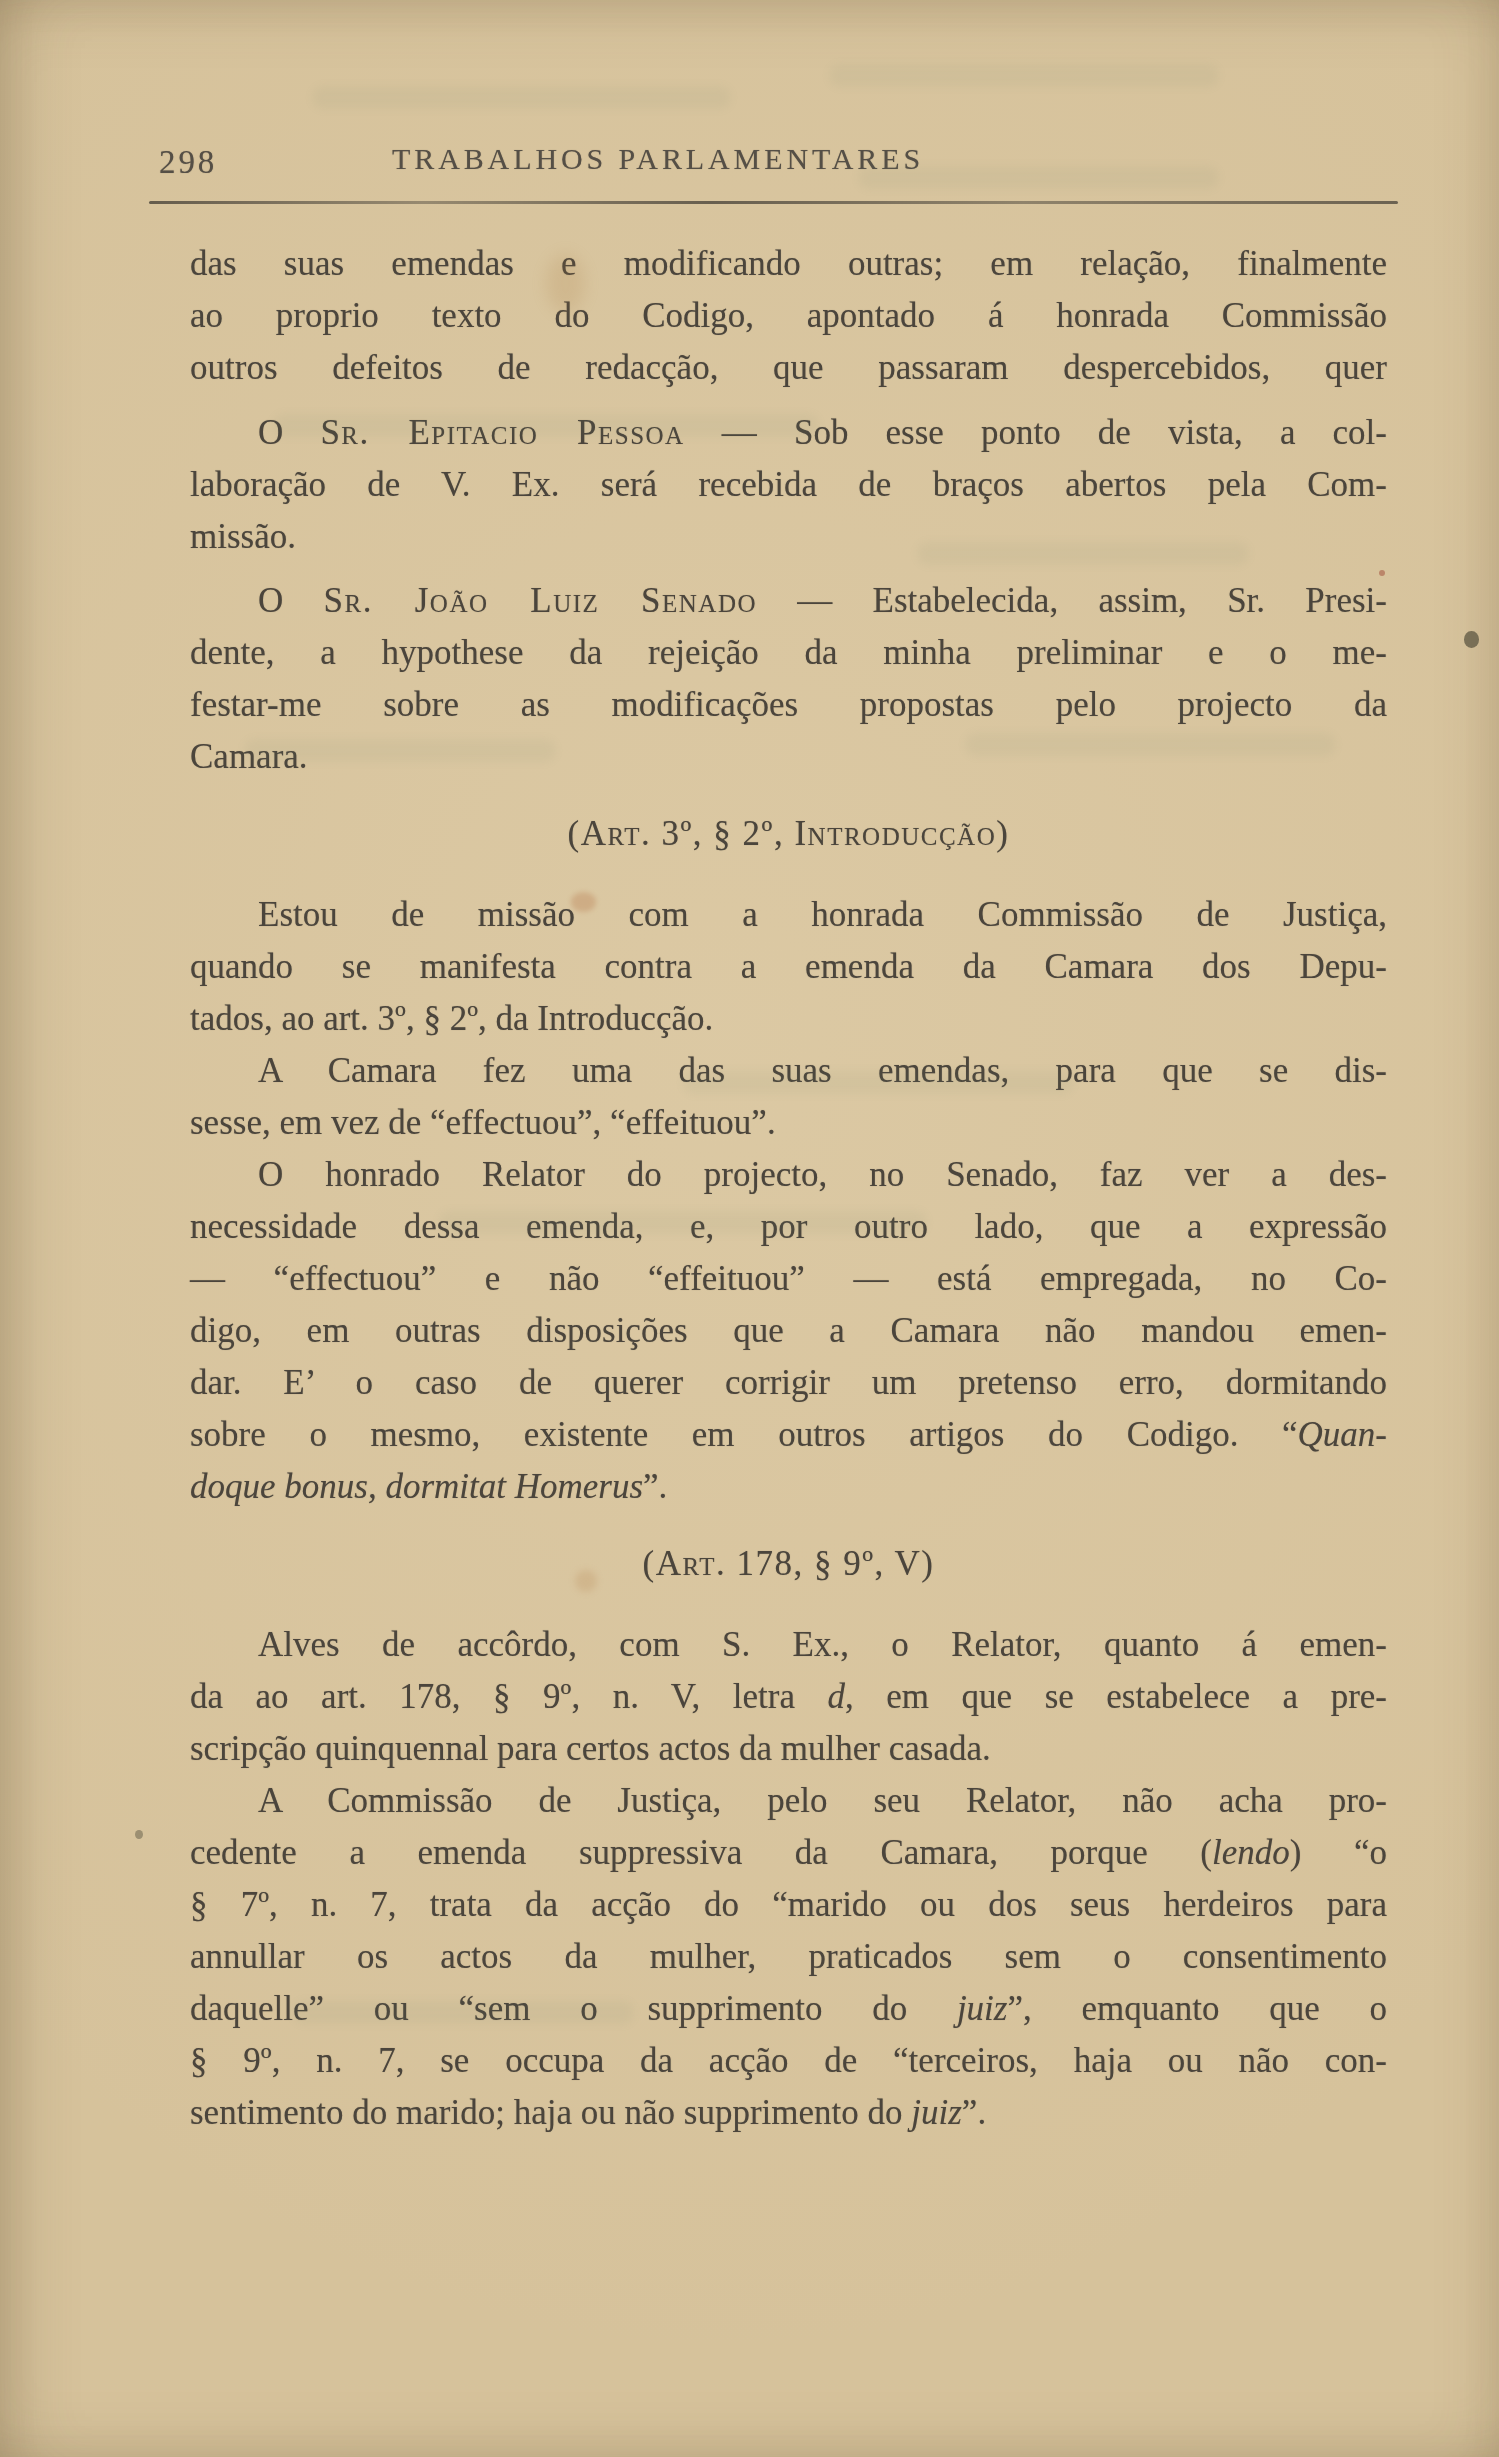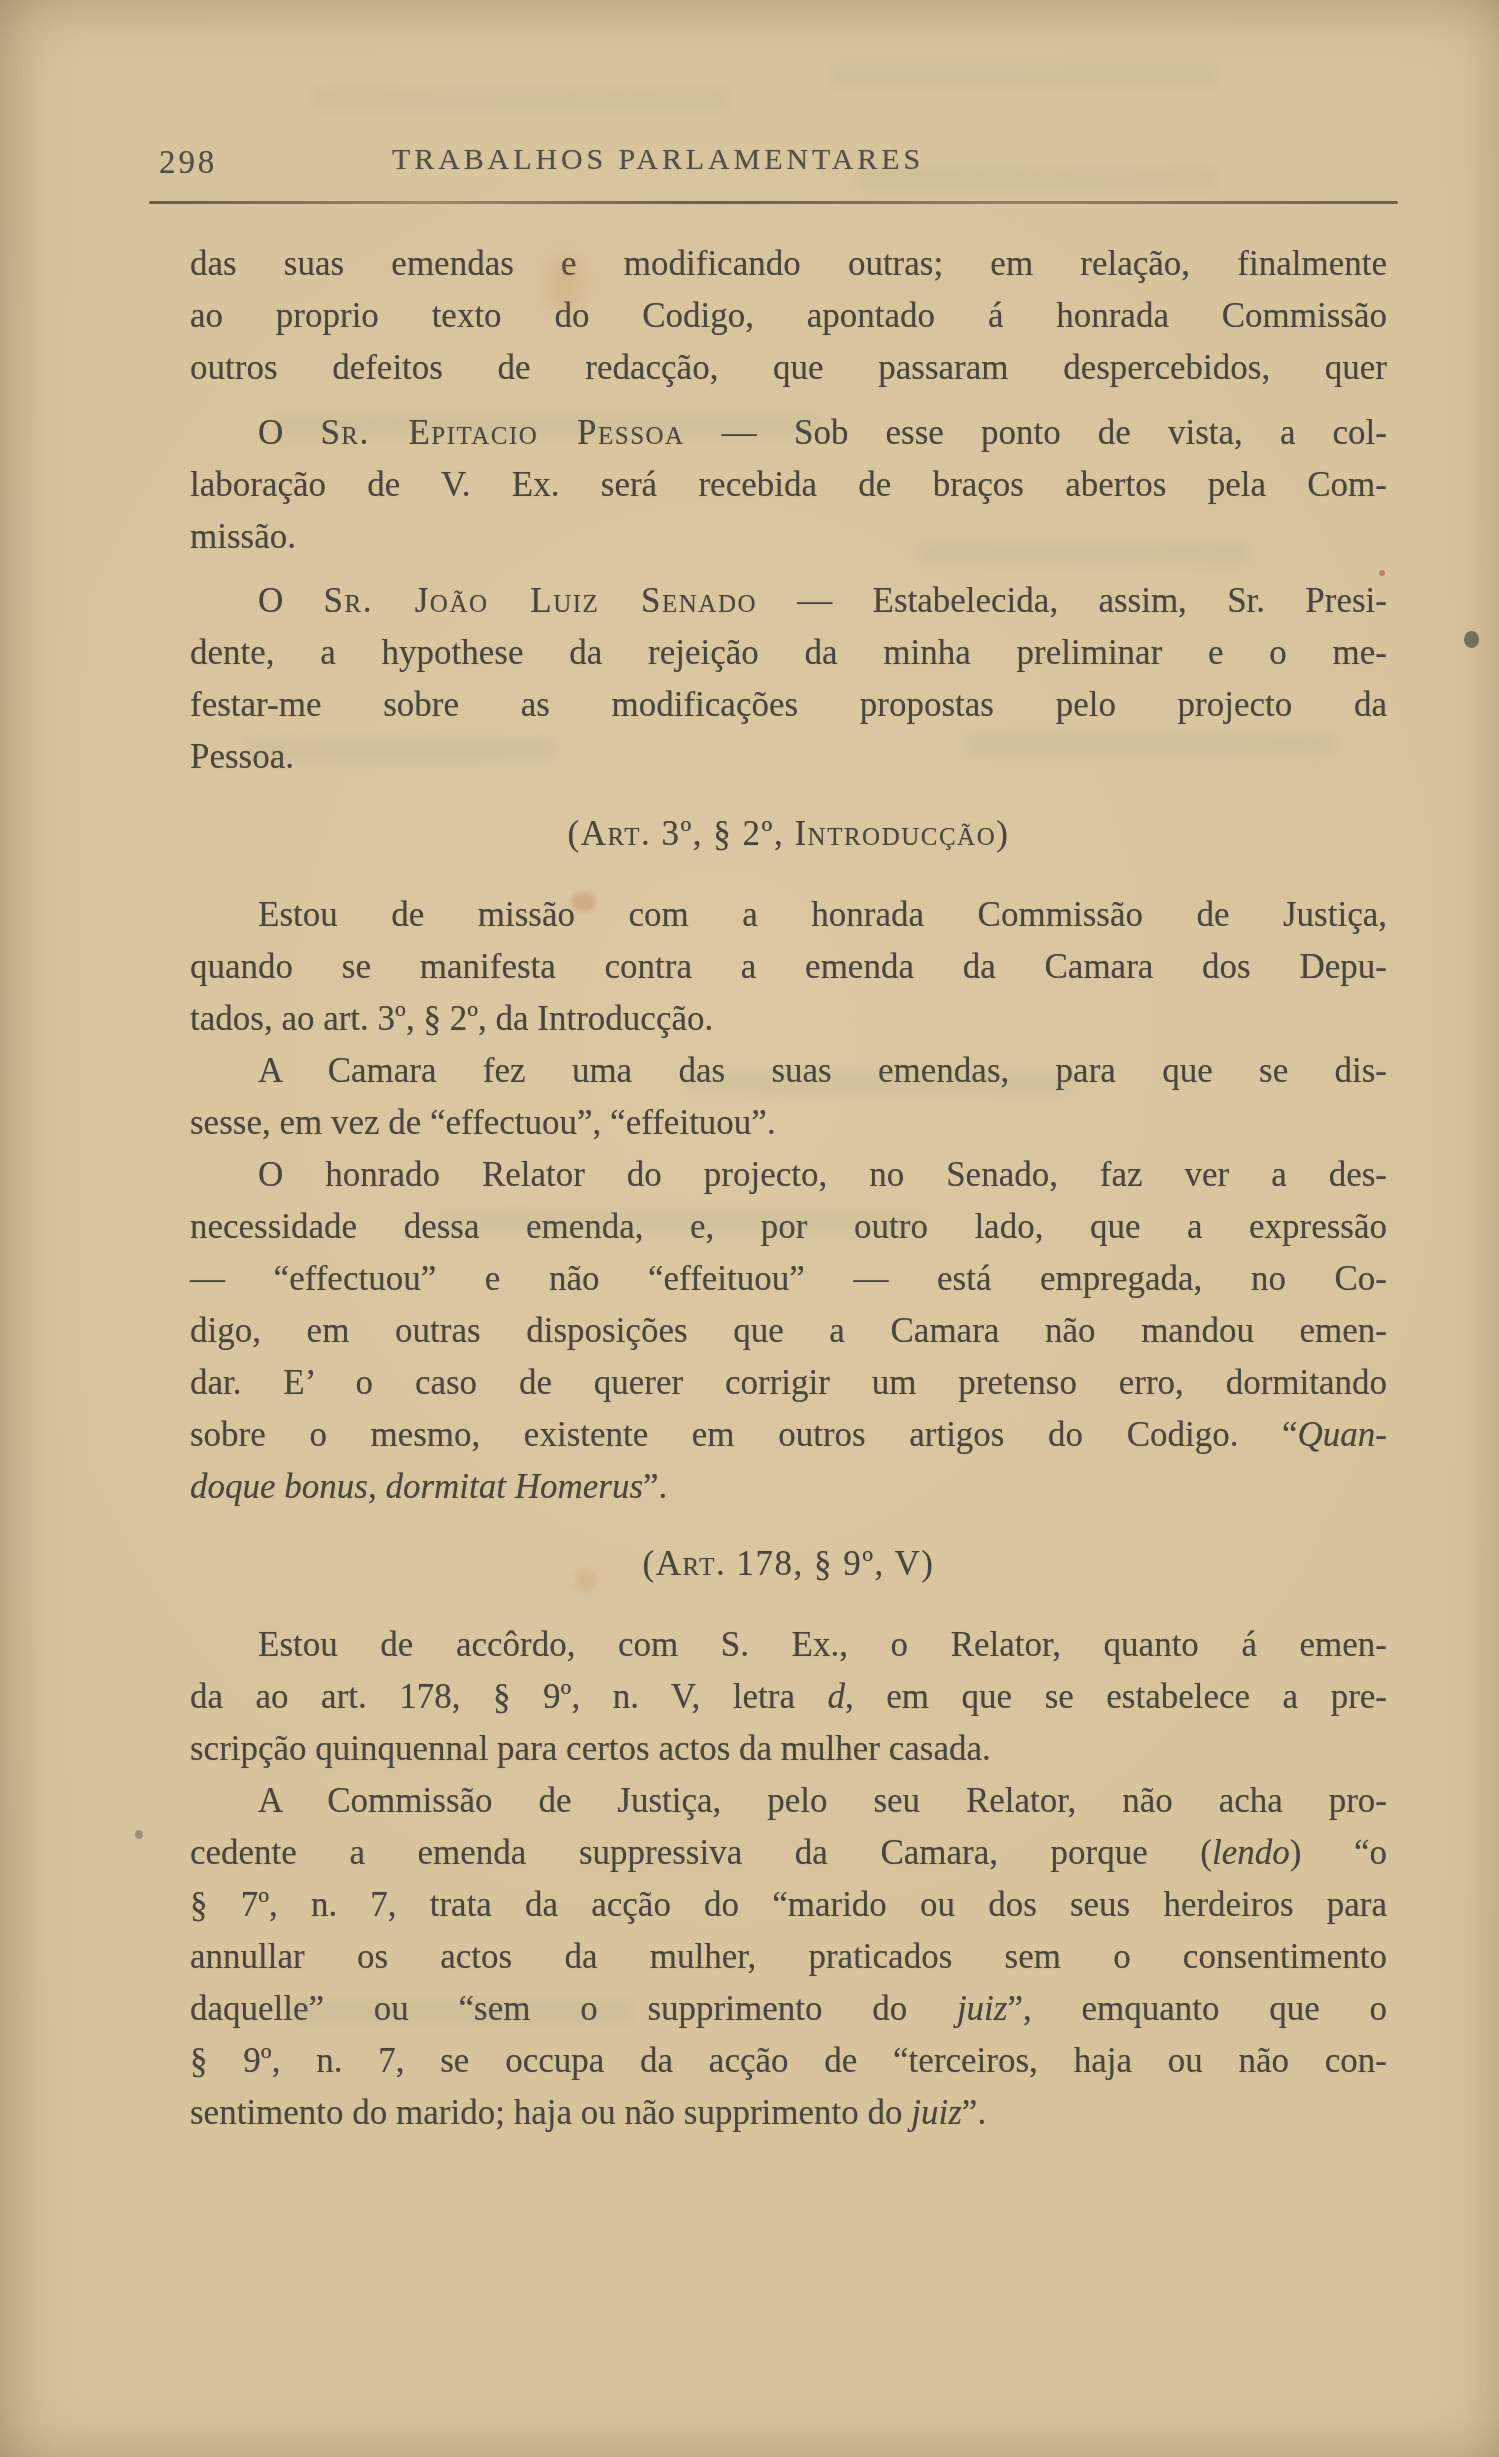--- a/index.html
+++ b/index.html
@@ -94,21 +94,21 @@
       </div>
       <div class="para speech">
         <div class="line first"><span>O </span><span class="smallcaps">Sr. Epitacio Pessoa</span><span> — Sob esse ponto de vista, a col-</span></div>
         <div class="line"><span>laboração de V. Ex. será recebida de braços abertos pela Com-</span></div>
         <div class="line last"><span>missão.</span></div>
       </div>
       <div class="para speech">
         <div class="line first"><span>O </span><span class="smallcaps">Sr. João Luiz Senado</span><span> — Estabelecida, assim, Sr. Presi-</span></div>
         <div class="line"><span>dente, a hypothese da rejeição da minha preliminar e o me-</span></div>
         <div class="line"><span>festar-me sobre as modificações propostas pelo projecto da</span></div>
-        <div class="line last"><span>Pessoa.</span></div>
+        <div class="line last"><span>Camara.</span></div>
       </div>
       <div class="heading">
         <div class="line first last"><span class="smallcaps">(Art. 3º, § 2º, Introducção)</span></div>
       </div>
       <div class="para indent">
         <div class="line first"><span>Estou de missão com a honrada Commissão de Justiça,</span></div>
         <div class="line"><span>quando se manifesta contra a emenda da Camara dos Depu-</span></div>
         <div class="line last"><span>tados, ao art. 3º, § 2º, da Introducção.</span></div>
       </div>
       <div class="para indent">
@@ -121,21 +121,21 @@
         <div class="line"><span>— “effectuou” e não “effeituou” — está empregada, no Co-</span></div>
         <div class="line"><span>digo, em outras disposições que a Camara não mandou emen-</span></div>
         <div class="line"><span>dar. E’ o caso de querer corrigir um pretenso erro, dormitando</span></div>
         <div class="line"><span>sobre o mesmo, existente em outros artigos do Codigo. “</span><span class="italic">Quan-</span></div>
         <div class="line last"><span class="italic">doque bonus, dormitat Homerus</span><span>”.</span></div>
       </div>
       <div class="heading">
         <div class="line first last"><span class="smallcaps">(Art. 178, § 9º, V)</span></div>
       </div>
       <div class="para indent">
-        <div class="line first"><span>Estou de accôrdo, com S. Ex., o Relator, quanto á emen-</span></div>
+        <div class="line first"><span>Alves de accôrdo, com S. Ex., o Relator, quanto á emen-</span></div>
         <div class="line"><span>da ao art. 178, § 9º, n. V, letra </span><span class="italic">d</span><span>, em que se estabelece a pre-</span></div>
         <div class="line last"><span>scripção quinquennal para certos actos da mulher casada.</span></div>
       </div>
       <div class="para indent">
         <div class="line first"><span>A Commissão de Justiça, pelo seu Relator, não acha pro-</span></div>
         <div class="line"><span>cedente a emenda suppressiva da Camara, porque (</span><span class="italic">lendo</span><span>) “o</span></div>
         <div class="line"><span>§ 7º, n. 7, trata da acção do “marido ou dos seus herdeiros para</span></div>
         <div class="line"><span>annullar os actos da mulher, praticados sem o consentimento</span></div>
         <div class="line"><span>daquelle” ou “sem o supprimento do </span><span class="italic">juiz</span><span>”, emquanto que o</span></div>
         <div class="line"><span>§ 9º, n. 7, se occupa da acção de “terceiros, haja ou não con-</span></div>

